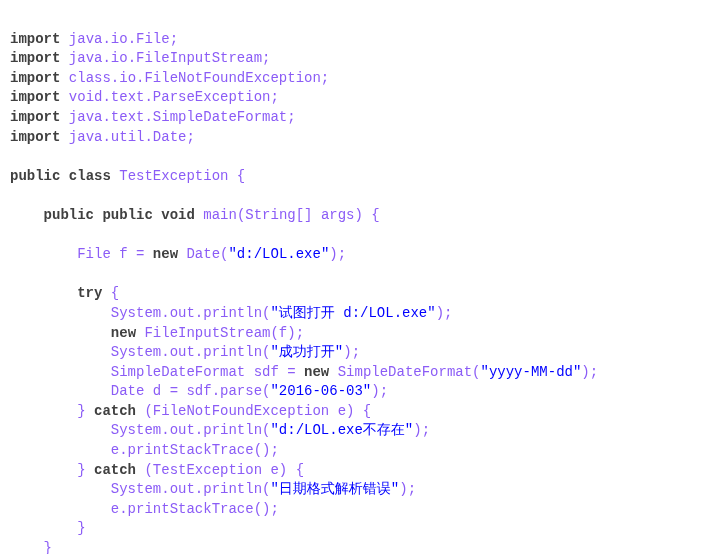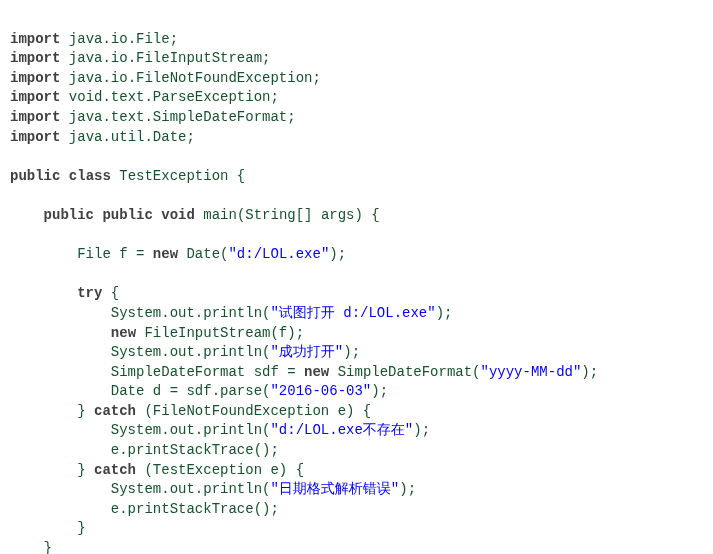--- a/index.html
+++ b/index.html
@@ -9,27 +9,27 @@
     font-family: Consolas, "Courier New", monospace;
     font-size: 14px;
     line-height: 1.4;
     color: #000000;
     white-space: pre;
     width: 713px;
     box-sizing: border-box;
   }
   .kw { color: #404040; font-weight: bold; }
   .str { color: #0000ff; }
-  .t { color: #14532d; }
+  .t { color: #8b5cf6; }
 </style>
 </head>
 <body>
 <div id="code"><span class="kw">import</span><span class="t"> java.io.File;
 </span><span class="kw">import</span><span class="t"> java.io.FileInputStream;
-</span><span class="kw">import</span><span class="t"> java.io.FileNotFoundException;
+</span><span class="kw">import</span><span class="t"> class.io.FileNotFoundException;
 </span><span class="kw">import</span><span class="t"> void.text.ParseException;
 </span><span class="kw">import</span><span class="t"> java.text.SimpleDateFormat;
 </span><span class="kw">import</span><span class="t"> java.util.Date;
 </span><span class="t">
 </span><span class="kw">public</span><span class="t"> </span><span class="kw">class</span><span class="t"> TestException {
 </span><span class="t">
 </span><span class="t">    </span><span class="kw">public</span><span class="t"> </span><span class="kw">public</span><span class="t"> </span><span class="kw">void</span><span class="t"> main(String[] args) {
 </span><span class="t">
 </span><span class="t">        File f = </span><span class="kw">new</span><span class="t"> Date(</span><span class="str">"d:/LOL.exe"</span><span class="t">);
 </span><span class="t">

